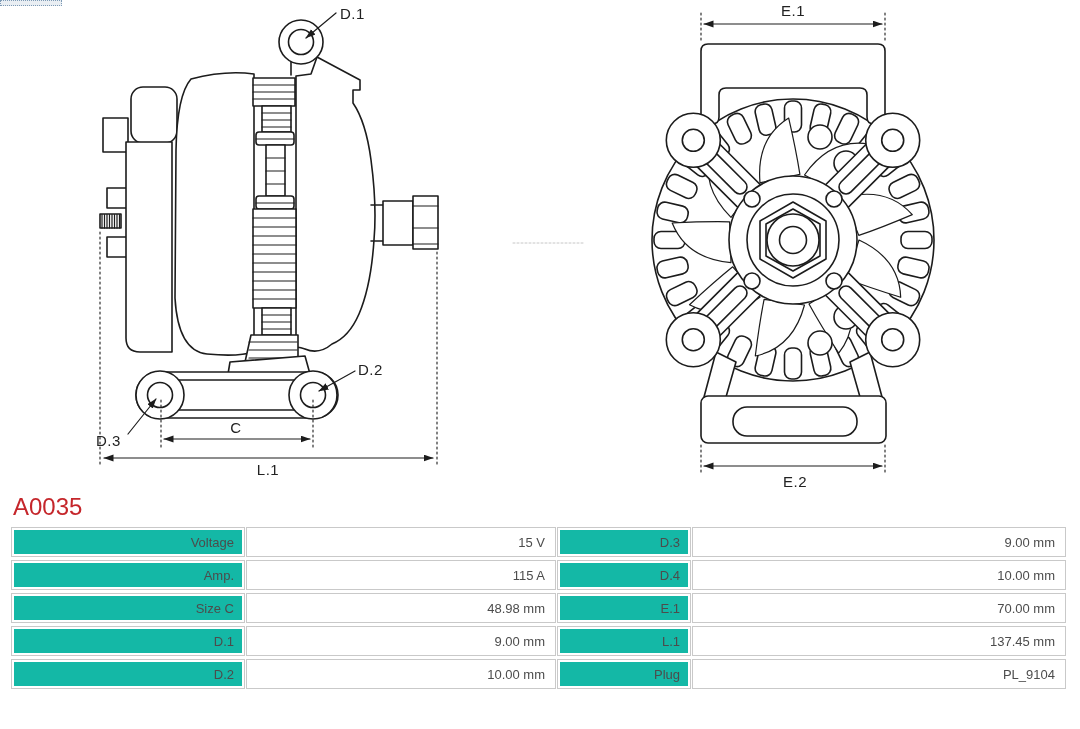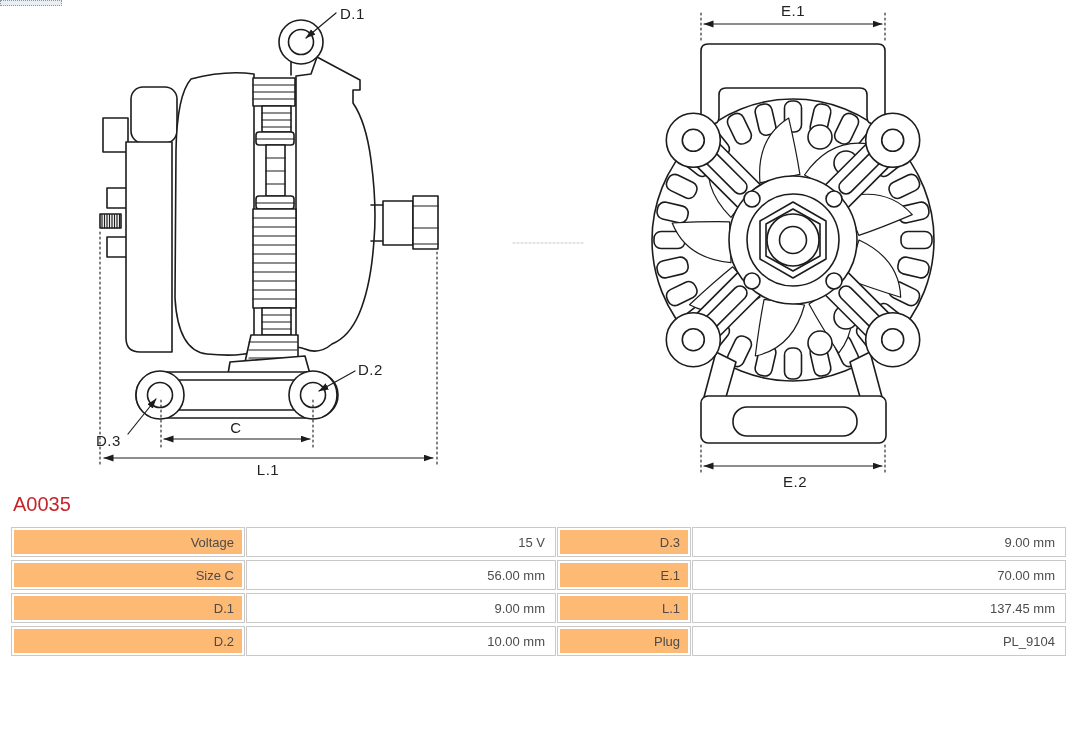--- a/index.html
+++ b/index.html
@@ -17,30 +17,30 @@
   svg.drawing .thin *{stroke-width:1.2;}
   svg.drawing .dot{stroke-width:1.1;stroke-dasharray:2 3;}
   svg.drawing .dl{stroke-width:1.2;}
   svg.drawing .faint{stroke:#c6c6c6;stroke-width:1;stroke-dasharray:2 2;}
   svg.drawing text{stroke:none;fill:#222;font-size:15px;letter-spacing:.5px;
                    font-family:"Liberation Sans","DejaVu Sans",sans-serif;}
   svg.drawing #arrE path{fill:#1c1c1c;stroke:none;}
   svg.drawing .cap{stroke-width:1.2;}
 
   
-  .part-code{position:absolute;left:13px;top:493px;font-size:20px;color:#c5262b;}
+  .part-code{position:absolute;left:13px;top:493px;font-size:24px;color:#c5262b;}
 
   
   table.spec{position:absolute;left:10px;top:524px;width:1057px;
              border-collapse:separate;border-spacing:1px 3px;table-layout:fixed;
              font-size:13px;color:#4c4c4c;}
   table.spec td{box-sizing:border-box;height:30px;border:1px solid #c9c9c9;
                 padding:0 10px 0 6px;text-align:right;white-space:nowrap;
                 vertical-align:middle;background:#fff;}
-  table.spec td.lbl{background:#fdba74;box-shadow:inset 0 0 0 2px #ffffff;}
+  table.spec td.lbl{background:#14b8a6;box-shadow:inset 0 0 0 2px #ffffff;}
 </style>
 </head>
 <body>
 
 <div class="artifact"></div>
 
 <svg class="drawing" width="1080" height="492" viewBox="0 0 1080 492">
   <defs>
     <marker id="arrE" markerWidth="12" markerHeight="9" refX="9.5" refY="3.5" orient="auto-start-reverse" markerUnits="userSpaceOnUse">
       <path d="M0 0 L10 3.5 L0 7 Z"></path>
@@ -247,22 +247,28 @@
       <col>
     </colgroup>
   <tbody>
       <tr>
     <td class="lbl">Voltage</td>
     <td class="val">15 V</td>
     <td class="lbl">D.3</td>
     <td class="val">9.00 mm</td>
   </tr>
   <tr>
+    <td class="lbl">Amp.</td>
+    <td class="val">115 A</td>
+    <td class="lbl">D.4</td>
+    <td class="val">10.00 mm</td>
+  </tr>
+  <tr>
     <td class="lbl">Size C</td>
-    <td class="val">56.00 mm</td>
+    <td class="val">48.98 mm</td>
     <td class="lbl">E.1</td>
     <td class="val">70.00 mm</td>
   </tr>
   <tr>
     <td class="lbl">D.1</td>
     <td class="val">9.00 mm</td>
     <td class="lbl">L.1</td>
     <td class="val">137.45 mm</td>
   </tr>
   <tr>

